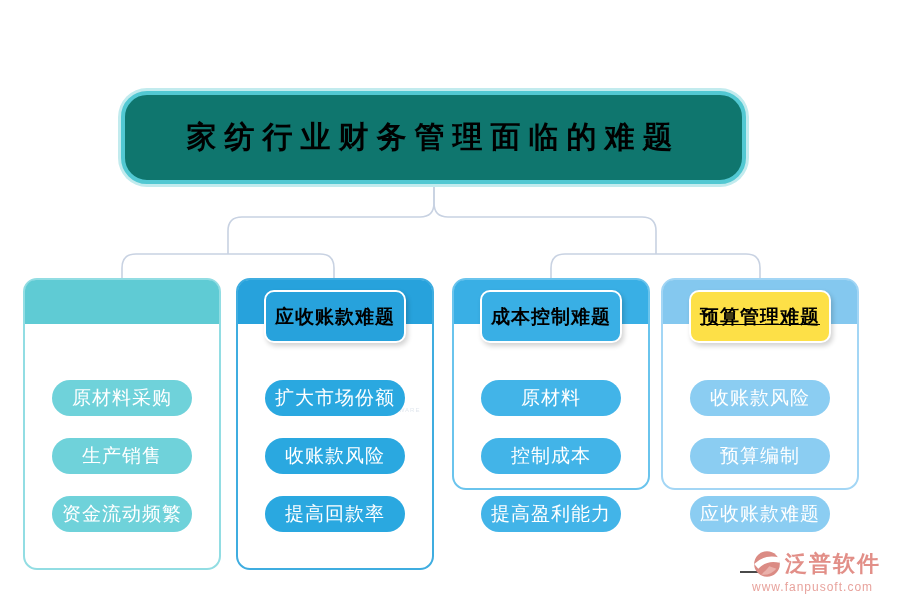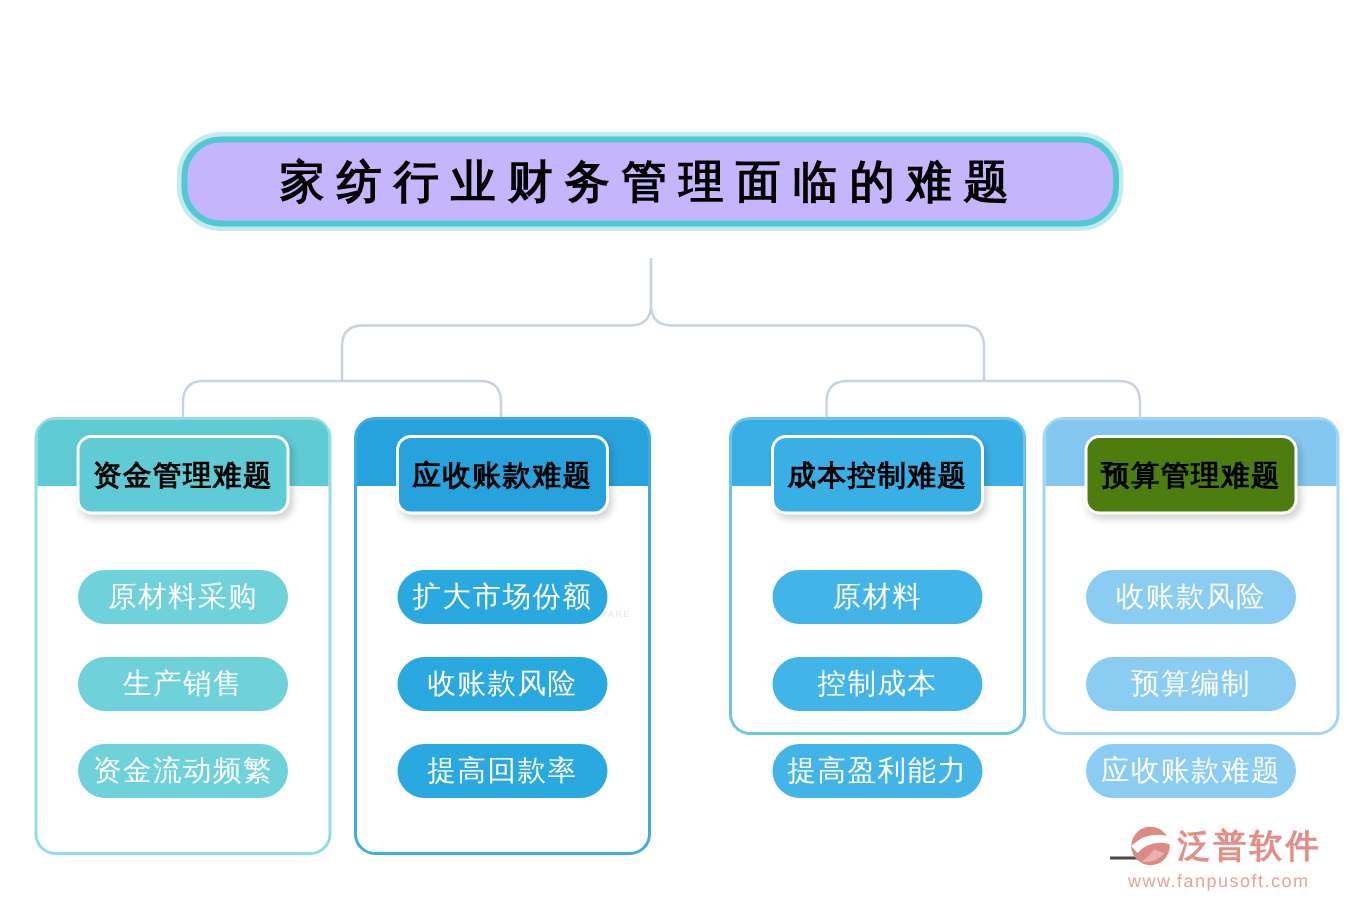--- a/index.html
+++ b/index.html
@@ -2,38 +2,38 @@
 <html><head>
 <meta charset="utf-8">
 <style>
   html,body{margin:0;padding:0;background:#fff;}
   #stage{
     position:relative;width:900px;height:600px;background:#fff;overflow:hidden;
     font-family:"Liberation Serif","DejaVu Serif",serif;
   }
   
   .title-box{
-    position:absolute;left:121px;top:91px;width:625px;height:60px;
+    position:absolute;left:121px;top:91px;width:625px;height:93px;
     box-sizing:border-box;border:4px solid #52c8d2;border-radius:26px;
     box-shadow:0 0 0 3px #c2ebee;
-    display:flex;align-items:center;justify-content:center;background:#c4b5fd;z-index:3;
+    display:flex;align-items:center;justify-content:center;background:#0f766e;z-index:3;
   }
   .title-text{
     font-size:30px;font-weight:bold;color:#000;letter-spacing:8px;white-space:nowrap;
   }
   
   #connector-svg{position:absolute;left:0;top:0;z-index:1;}
   #connector-svg path{fill:none;stroke-width:1.6px;}
   
   .column{
     position:absolute;top:278px;width:198px;box-sizing:border-box;
     border:2px solid;border-radius:14px;background:#fff;z-index:2;
   }
   .col-tall{height:292px;}
-  .col-short{height:212px;margin-left:34px;}
+  .col-short{height:212px;}
   .col-band{
     position:absolute;left:0;top:0;right:0;height:44px;
     border-radius:11px 11px 0 0;
   }
   .col-badge{
     position:absolute;left:50%;transform:translateX(-50%);top:10px;
     width:142px;height:53px;box-sizing:border-box;
     border:2px solid #fff;border-radius:10px;
     box-shadow:2px 3px 5px rgba(0,0,0,0.18);
     display:flex;align-items:center;justify-content:center;z-index:2;
@@ -75,23 +75,20 @@
 
   <svg id="connector-svg" width="900" height="600">
     <path d="M434,172 L434,203 Q434,217 420,217 L242,217 Q228,217 228,231 L228,254" style="stroke: rgb(200, 210, 226);"></path>
     <path d="M434,172 L434,203 Q434,217 448,217 L642,217 Q656,217 656,231 L656,254" style="stroke: rgb(200, 210, 226);"></path>
     <path d="M122,279 L122,268 Q122,254 136,254 L320,254 Q334,254 334,268 L334,279" style="stroke: rgb(200, 210, 226);"></path>
     <path d="M551,279 L551,268 Q551,254 565,254 L746,254 Q760,254 760,268 L760,279" style="stroke: rgb(200, 210, 226);"></path>
   </svg>
 
   <div class="column col-tall" style="left: 23px; border-color: rgb(146, 221, 227);">
     <div class="col-band" style="background-color: rgb(95, 203, 212);"></div>
-    <div class="col-badge" style="background-color: rgb(95, 203, 212);">
-      <span>资金管理难题</span>
-    </div>
     <div class="pill pill-1" style="background-color: rgb(111, 210, 218);">
       <span>原材料采购</span>
     </div>
     <div class="pill pill-2" style="background-color: rgb(111, 210, 218);">
       <span>生产销售</span>
     </div>
     <div class="pill pill-3" style="background-color: rgb(111, 210, 218); text-align: right;">
       <span>资金流动频繁</span>
     </div>
   </div>
@@ -134,21 +131,21 @@
     <div class="pill pill-2" style="background-color: rgb(66, 180, 232);">
       <span>控制成本</span>
     </div>
     <div class="pill pill-3" style="background-color: rgb(66, 180, 232);">
       <span>提高盈利能力</span>
     </div>
   </div>
 
   <div class="column col-short" style="left: 661px; border-color: rgb(163, 214, 245);">
     <div class="col-band" style="background-color: rgb(132, 200, 239);"></div>
-    <div class="col-badge" style="background-color: #4d7c0f;">
+    <div class="col-badge" style="background-color: #fde047; text-decoration: underline;">
       <span>预算管理难题</span>
     </div>
     <div class="pill pill-1" style="background-color: rgb(139, 205, 242);">
       <span>收账款风险</span>
     </div>
     <div class="pill pill-2" style="background-color: rgb(139, 205, 242);">
       <span>预算编制</span>
     </div>
     <div class="pill pill-3" style="background-color: rgb(139, 205, 242);">
       <span>应收账款难题</span>

